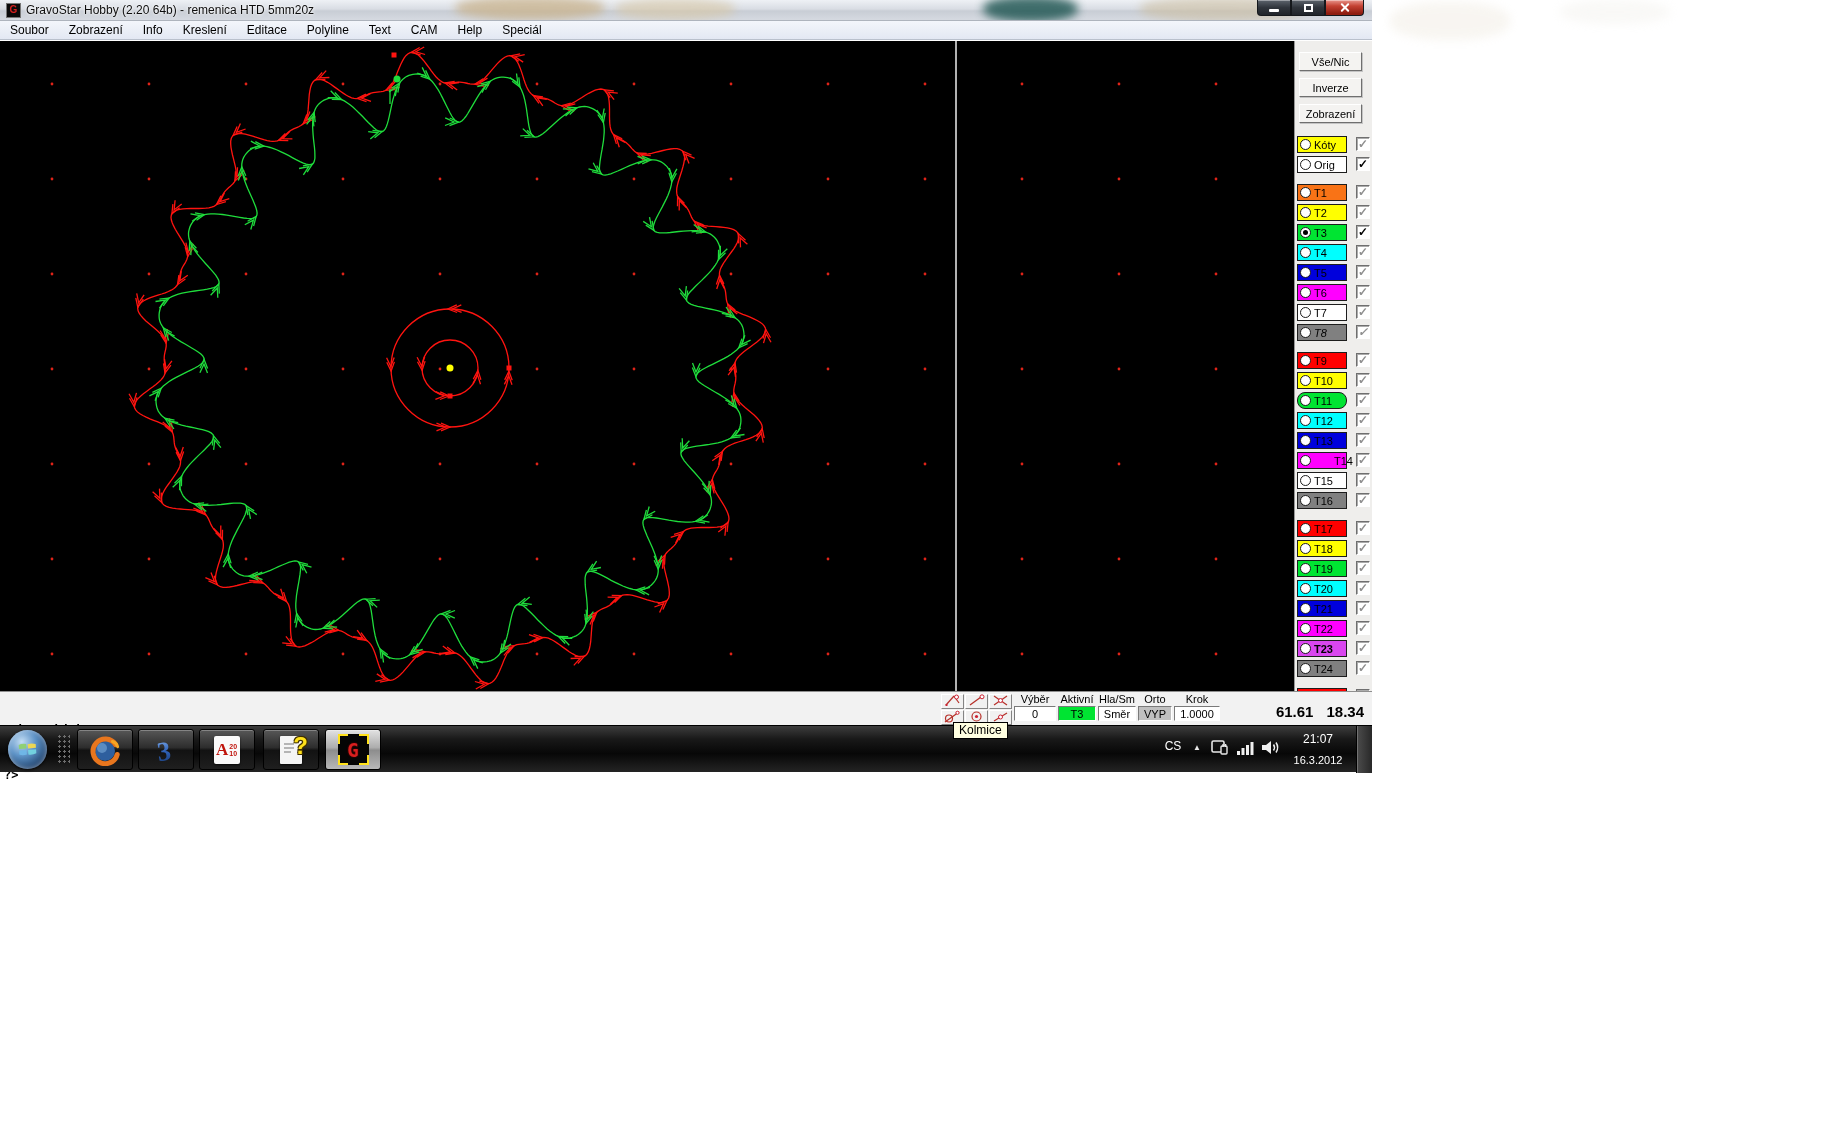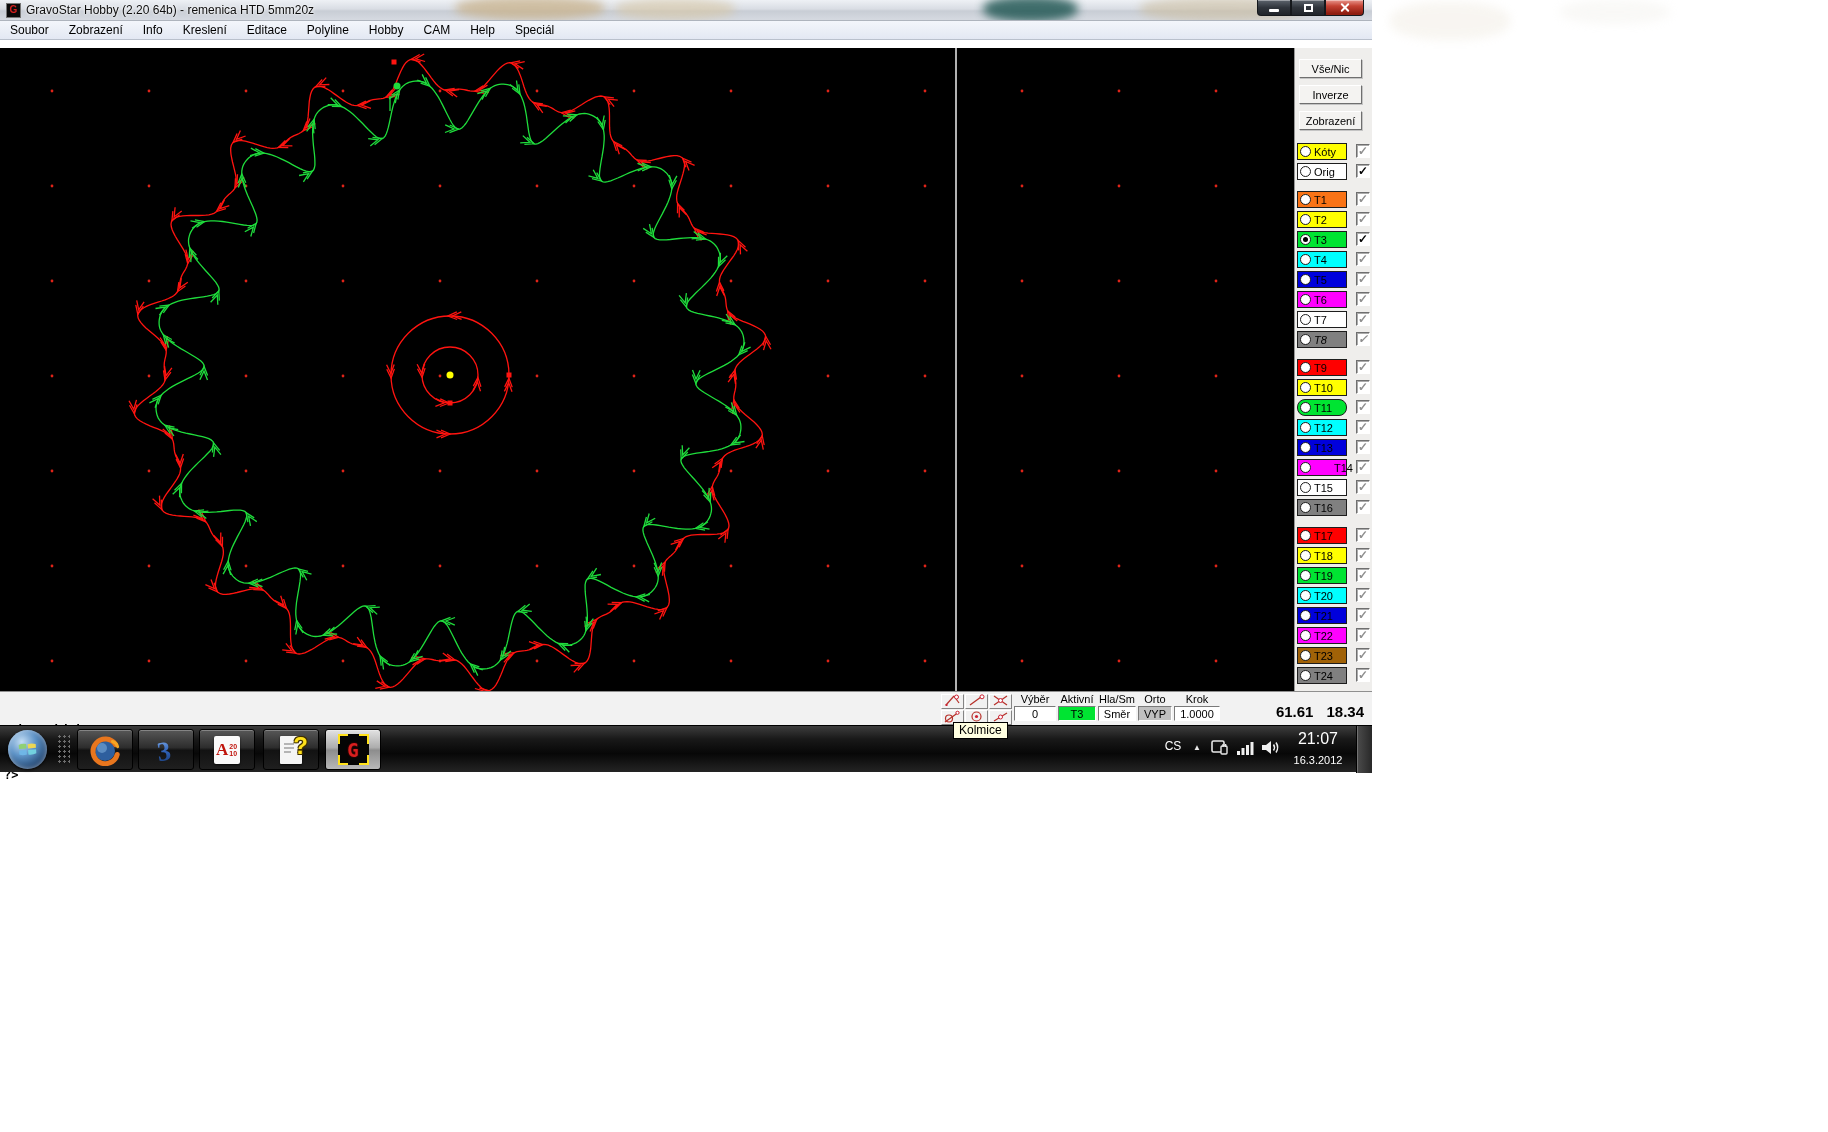--- a/index.html
+++ b/index.html
@@ -31,21 +31,21 @@
     background:#fff;border-radius:1px;}
   .g-close::before{transform:rotate(45deg);} .g-close::after{transform:rotate(-45deg);}
 
   
   .menubar{position:absolute;left:0;top:21px;width:1372px;height:19px;box-sizing:border-box;
     background:linear-gradient(180deg,#f3f6fb,#e3e8f3);border-bottom:1px solid #b9c0cc;
     display:flex;align-items:center;font-size:12px;color:#000;}
   .menu-item{padding:11px 10px;height:100%;display:flex;align-items:center;cursor:default;}
 
   
-  .workarea{position:absolute;left:0;top:48px;width:1372px;height:783px;}
+  .workarea{position:absolute;left:0;top:41px;width:1372px;height:783px;}
   #cad{position:absolute;left:0;top:0;background:#000;display:block;}
 
   
   .sidebar{position:absolute;left:1294px;top:0;width:78px;height:651px;background:#efeeec;
     border-left:1px solid #979797;box-sizing:border-box;overflow:hidden;}
   .side-btn{position:absolute;left:4px;width:63px;height:19px;background:#f4f3f1;
     border:1px solid;border-color:#ffffff #6f6f6f #6f6f6f #ffffff;box-shadow:1px 1px 0 #c4c4c4;
     font-size:11px;display:flex;align-items:center;justify-content:center;box-sizing:border-box;cursor:default;}
   .layer-row{position:absolute;left:0;width:78px;height:18px;}
   .chip{position:absolute;left:2px;top:0;width:50px;height:17px;border:1px solid #1d1d1d;
@@ -111,21 +111,21 @@
   .gs-br{position:absolute;width:8px;height:8px;border:2px solid #ffe11a;}
   .gs-br.tl{left:0;top:0;border-right:none;border-bottom:none;}
   .gs-br.tr{right:0;top:0;border-left:none;border-bottom:none;}
   .gs-br.bl{left:0;bottom:0;border-right:none;border-top:none;}
   .gs-br.br{right:0;bottom:0;border-left:none;border-top:none;}
   .tray-lang{position:absolute;left:1160px;top:13px;width:26px;text-align:center;color:#fff;
     font-size:12px;}
   .tray-caret{position:absolute;left:1193px;top:17px;color:#e8e8e8;font-size:8px;}
   .tray-ico{position:absolute;}
   .tray-clock{position:absolute;left:1286px;top:5px;width:64px;text-align:center;color:#fff;}
-  .t-time{font-size:16px;line-height:16px;}
+  .t-time{font-size:12px;line-height:16px;}
   .t-date{font-size:11px;line-height:16px;margin-top:5px;}
   .show-desktop{position:absolute;left:1356px;top:0;width:16px;height:47px;box-sizing:border-box;
     border-left:1px solid #000;background:linear-gradient(90deg,#4c4c4c,#282828);
     box-shadow:inset 1px 0 0 rgba(255,255,255,.22);}
 </style>
 </head>
 <body>
 
 <div class="screen">
 
@@ -151,21 +151,21 @@
       </div>
     </div>
 
     <div class="menubar">
         <div class="menu-item">Soubor</div>
         <div class="menu-item">Zobrazení</div>
         <div class="menu-item">Info</div>
         <div class="menu-item">Kreslení</div>
         <div class="menu-item">Editace</div>
         <div class="menu-item">Polyline</div>
-        <div class="menu-item">Hobby</div>
+        <div class="menu-item">Text</div>
         <div class="menu-item">CAM</div>
         <div class="menu-item">Help</div>
         <div class="menu-item">Speciál</div>
       </div>
 
     <div class="workarea">
       <svg id="cad" width="1294" height="651" viewBox="0 0 1294 651">
           <g>
             <circle cx="52" cy="43" r="1.4" fill="#E02318"></circle>
             <circle cx="52" cy="138" r="1.4" fill="#E02318"></circle>
@@ -699,21 +699,21 @@
             <div class="cbx gray">✓</div>
           </div>
           <div class="layer-row" style="top: 579px;">
             <div class="chip" style="background: rgb(255, 0, 255);">
               <div class="radio"></div>
               <span>T22</span>
             </div>
             <div class="cbx gray">✓</div>
           </div>
           <div class="layer-row" style="top: 599px;">
-            <div class="chip" style="background: #a16207;">
+            <div class="chip" style="background: #d946ef; font-weight: bold;">
               <div class="radio"></div>
               <span>T23</span>
             </div>
             <div class="cbx gray">✓</div>
           </div>
           <div class="layer-row" style="top: 619px;">
             <div class="chip" style="background: rgb(128, 128, 128);">
               <div class="radio"></div>
               <span>T24</span>
             </div>

